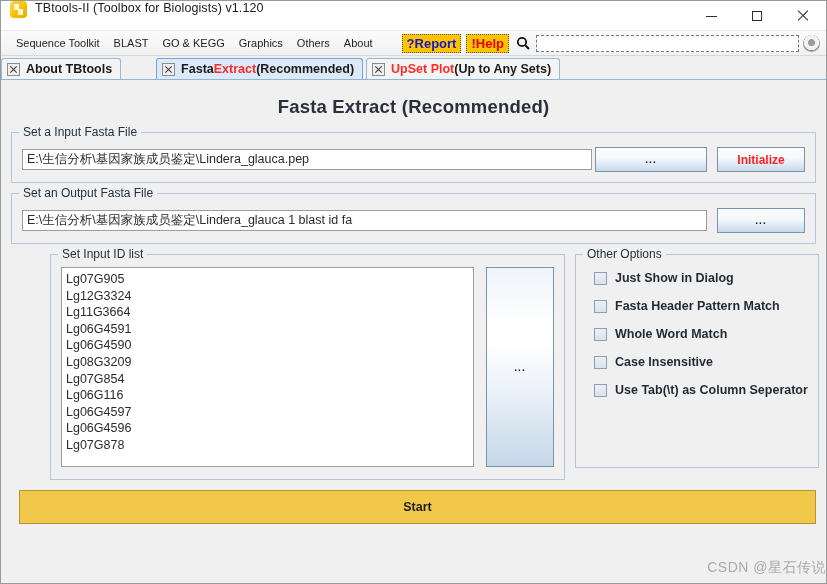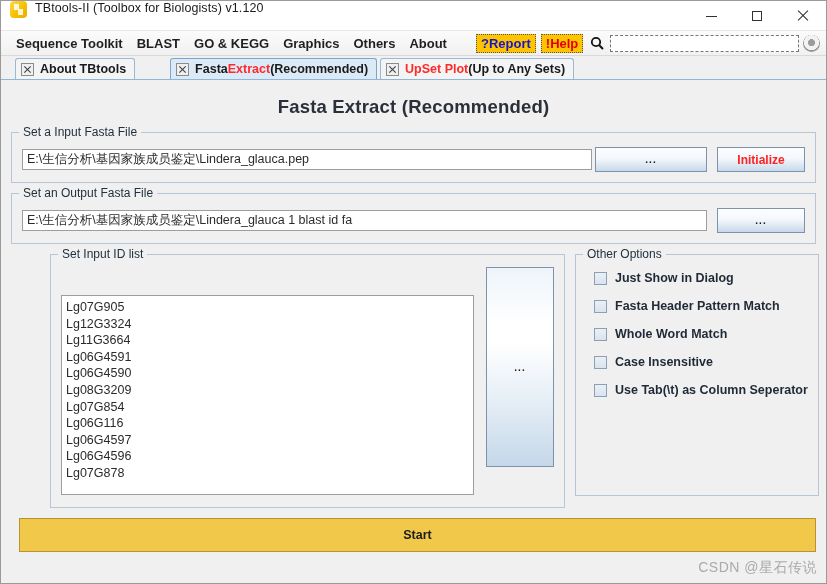--- a/index.html
+++ b/index.html
@@ -85,22 +85,22 @@
   .menubar {
     height: 25px;
     flex: 0 0 25px;
     background: linear-gradient(#fbfbfb, #f1f1f1);
     display: flex;
     align-items: center;
     padding-left: 8px;
     border-bottom: 1px solid #d9d9d9;
   }
   .menu-item {
-    font-size: 13px;
-    font-weight: bold;
+    font-size: 11px;
+    font-weight: normal;
     color: #1f1f1f;
     padding: 2px 7px;
     white-space: nowrap;
   }
   .mb-spacer { flex: 0 0 22px; }
   .hot-btn {
     background: #ffc400;
     font-size: 13px;
     font-weight: bold;
     padding: 1px 4px;
@@ -134,21 +134,21 @@
     flex: 0 0 auto;
   }
 
   
   .tabstrip {
     flex: 0 0 24px;
     height: 24px;
     background: #f0f0f0;
     display: flex;
     align-items: flex-end;
-    padding-left: 14px;
+    padding-left: 0;
     border-bottom: 1px solid #8fb6d8;
     position: relative;
   }
   .tab {
     height: 21px;
     display: flex;
     align-items: center;
     padding: 0 8px 0 5px;
     margin-right: 3px;
     border: 1px solid #9bb9d4;
@@ -275,21 +275,20 @@
     gap: 12px;
     height: 100%;
   }
   .listarea {
     flex: 1 1 auto;
     background: #ffffff;
     border: 1px solid #9d9d9d;
     padding: 3px 0 0 4px;
     overflow: hidden;
     height: 200px;
-    margin-top: 28px;
   }
   .list-line {
     font-size: 12.5px;
     color: #2b2b2b;
     line-height: 16.6px;
     white-space: nowrap;
   }
   .btn.tall-dots {
     flex: 0 0 68px;
     height: 200px;
@@ -332,21 +331,21 @@
     display: flex;
     align-items: center;
     justify-content: center;
     font-size: 12.5px;
     font-weight: bold;
     color: #1d1d1d;
   }
 
   .watermark {
     position: absolute;
-    right: 9px;
+    right: 0;
     bottom: 6px;
     font-size: 14px;
     color: rgba(150,150,150,.78);
     letter-spacing: .5px;
     pointer-events: none;
     white-space: nowrap;
   }
 </style>
 </head>
 <body>

